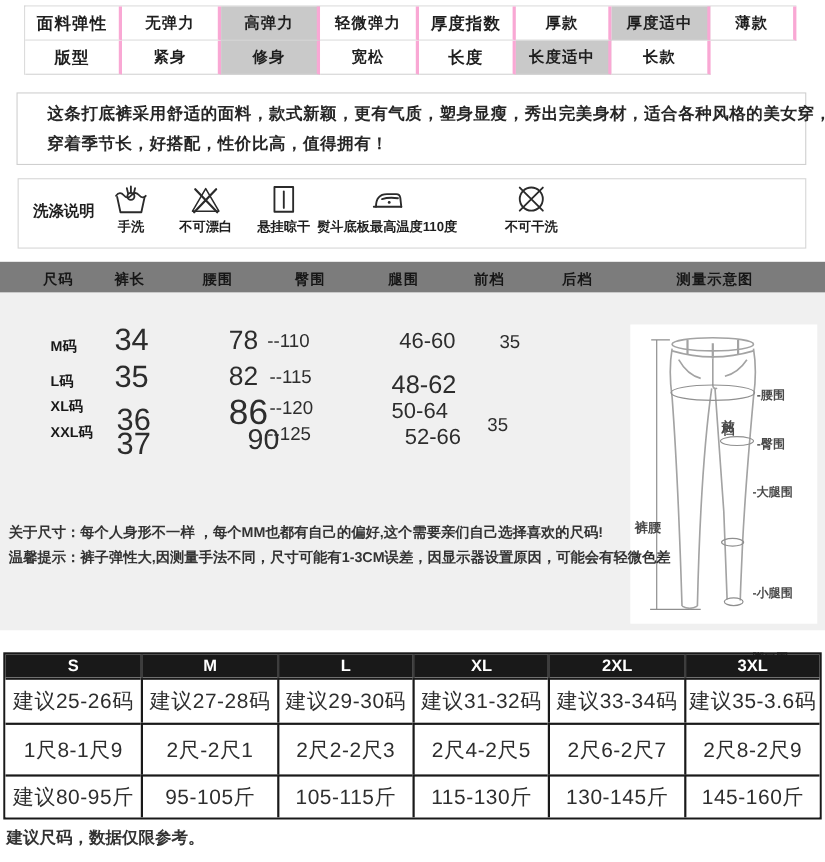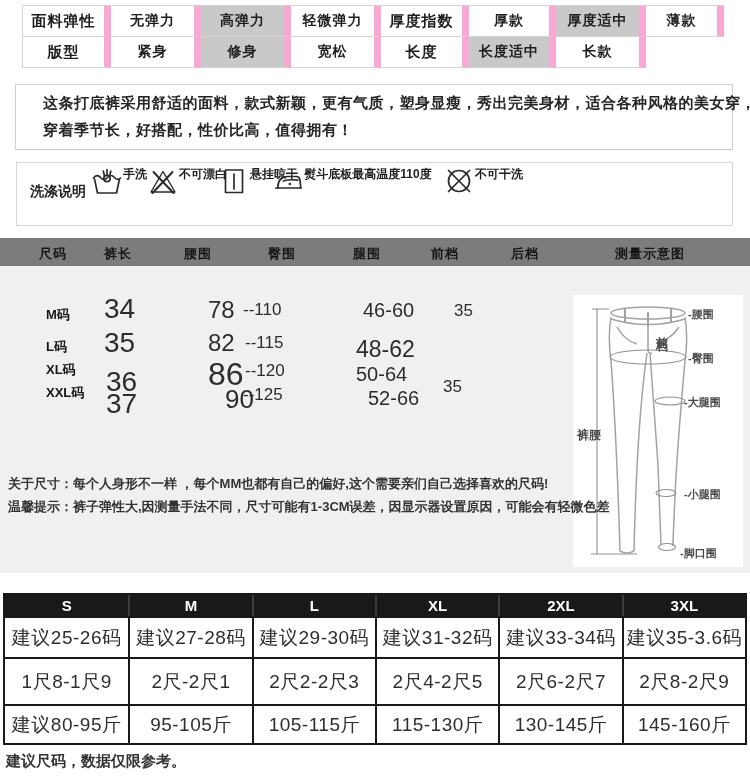--- a/index.html
+++ b/index.html
@@ -4,50 +4,50 @@
 <style>
   html,body{margin:0;padding:0;background:#fff;}
   .canvas{position:relative;width:750px;height:784px;background:#fff;overflow:hidden;
           font-family:"Liberation Sans","DejaVu Sans",sans-serif;color:#222;}
 
   
   .spec{position:absolute;left:22px;top:5px;display:grid;
         grid-template-columns:88px 90px 90px 90px 88px 87px 90px 78px;
         grid-auto-rows:31px;border-top:1px solid #d4d4d4;border-left:1px solid #d4d4d4;}
   .spec .cell{display:flex;align-items:center;justify-content:center;
-        border-right:7px solid #f9a8d4;border-bottom:1px solid #d4d4d4;
+        border-right:3px solid #f9a8d4;border-bottom:1px solid #d4d4d4;
         font-size:14px;font-weight:600;background:#fff;letter-spacing:1px;color:#1e1e1e;}
   .spec .lab{font-weight:700;font-size:15px;}
   .spec .hl{background:#c9c9c9;}
 
   
   .descbox{position:absolute;left:15px;top:84px;width:716px;height:64px;border:1px solid #cfcfcf;}
   .descbox .dl{position:absolute;left:27px;font-size:15px;font-weight:600;color:#262626;
         letter-spacing:.5px;white-space:nowrap;}
   .dl1{top:9px}.dl2{top:36px}
 
   
   .washbox{position:absolute;left:16px;top:162px;width:715px;height:62px;border:1px solid #d6d6d6;}
   .wash-title{position:absolute;left:30px;top:183px;font-size:14px;font-weight:600;color:#1e1e1e;}
-  .witem{position:absolute;top:165px;display:flex;flex-direction:row;align-items:flex-start;
+  .witem{position:absolute;top:165px;display:flex;flex-direction:column;align-items:center;
         transform:translateX(-50%);}
   .witem svg{display:block;stroke:#2b2b2b;fill:none;stroke-width:1.7;stroke-linecap:round;stroke-linejoin:round;}
   .witem .wlb{margin-top:1px;font-size:12px;font-weight:600;white-space:nowrap;color:#1e1e1e;}
 
   
   .sc-headbar{position:absolute;left:0;top:238px;width:750px;height:28px;background:#7c7c7c;}
   .sc-h{position:absolute;top:7px;transform:translateX(-50%);font-size:13px;font-weight:700;
         color:#161616;letter-spacing:1px;white-space:nowrap;}
   .sc-body{position:absolute;left:0;top:266px;width:750px;height:307px;background:#f0f0f0;}
   .sc-white{position:absolute;left:0;top:515px;width:573px;height:58px;background:#fff;}
   .panel{position:absolute;left:573px;top:295px;width:170px;height:272px;background:#fff;}
   .num{position:absolute;color:#2d2d2d;white-space:nowrap;font-family:"Liberation Sans",sans-serif;margin-left:28px;}
   .sz{font-size:13px;font-weight:700;color:#181818;}
   .scnote{position:absolute;left:8px;font-size:13px;font-weight:600;color:#333;white-space:nowrap;}
-  .dlab{position:absolute;font-size:11px;font-weight:600;color:#4a4a4a;white-space:nowrap;}
+  .dlab{position:absolute;font-size:11px;font-weight:600;color:#4a4a4a;white-space:nowrap;margin-top:45px;}
   .dvert{writing-mode:vertical-rl;letter-spacing:3px;}
 
   
   .sg{position:absolute;left:3px;top:593px;width:744px;display:grid;
       grid-template-columns:repeat(6,1fr);grid-template-rows:21px 41px 47px 39px;
       border:2px solid #191919;box-sizing:border-box;}
   .sg .hc{background:#191919;color:#fff;font-size:15px;font-weight:700;display:flex;
       align-items:center;justify-content:center;border-left:2px solid #3d3d3d;}
   .sg .dc{display:flex;align-items:center;justify-content:center;font-size:19px;font-weight:500;
       color:#2e2e2e;border-left:2px solid #191919;border-top:2px solid #191919;background:#fff;

